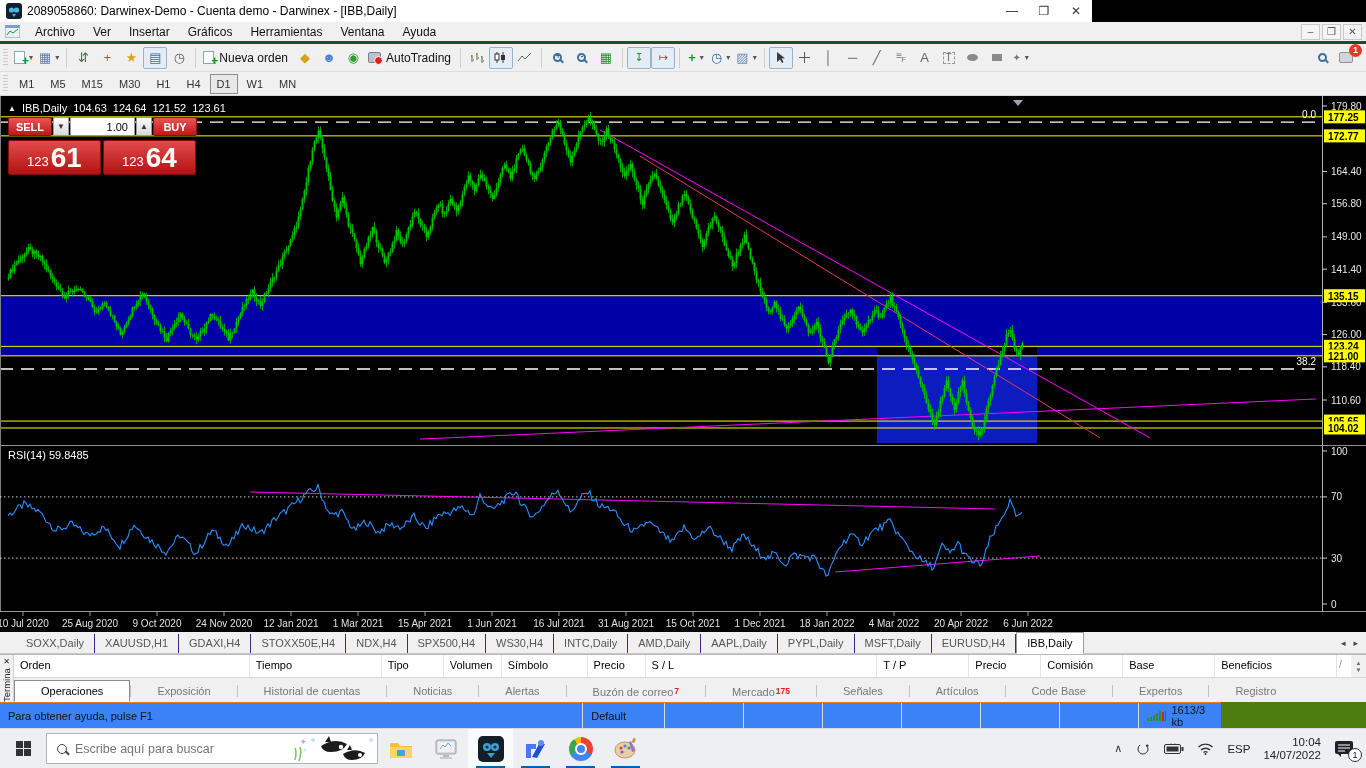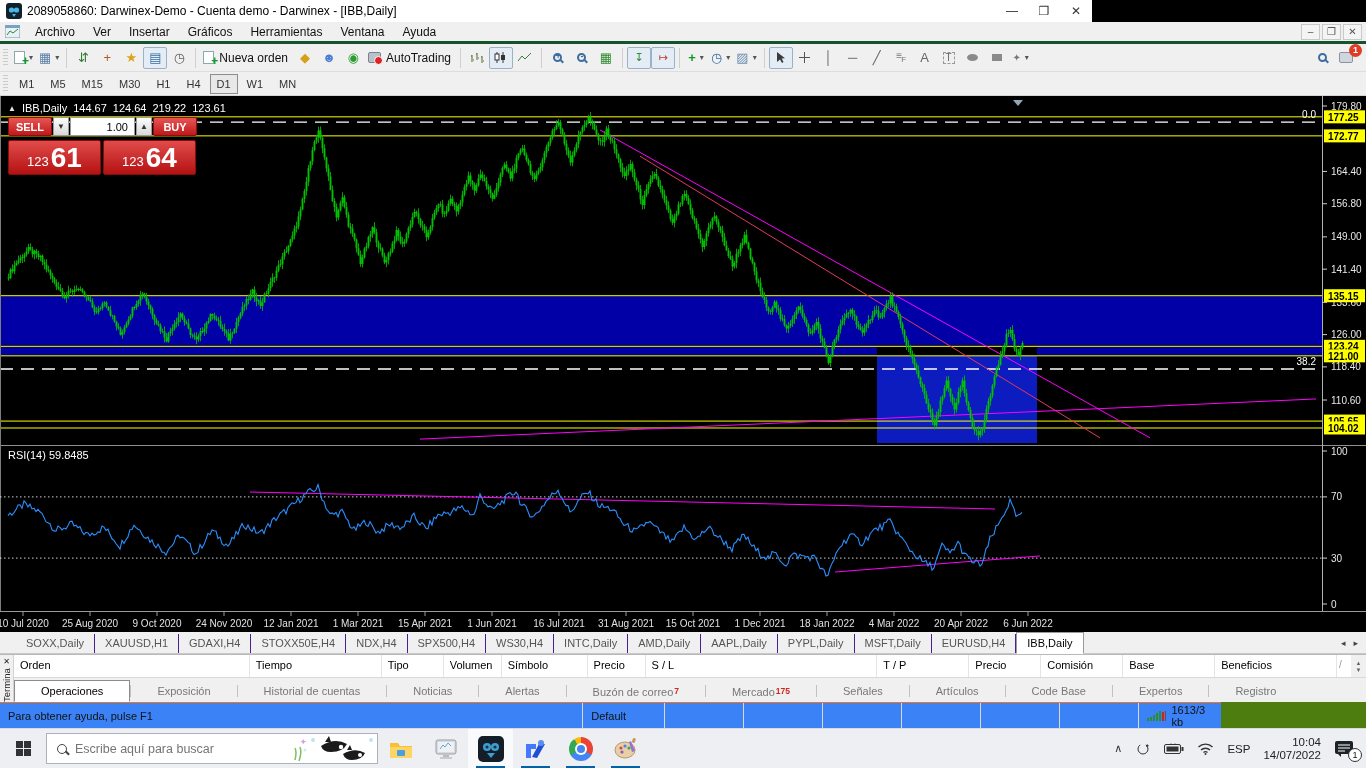--- a/index.html
+++ b/index.html
@@ -409,23 +409,23 @@
         <line x1="894" y1="516" x2="894" y2="520" stroke="#9a9a9a"></line>
         <text x="894" y="531" fill="#e0e0e0" font-size="10" text-anchor="middle" font-family="Liberation Sans, sans-serif">4 Mar 2022</text>
         <line x1="961" y1="516" x2="961" y2="520" stroke="#9a9a9a"></line>
         <text x="961" y="531" fill="#e0e0e0" font-size="10" text-anchor="middle" font-family="Liberation Sans, sans-serif">20 Apr 2022</text>
         <line x1="1028" y1="516" x2="1028" y2="520" stroke="#9a9a9a"></line>
         <text x="1028" y="531" fill="#e0e0e0" font-size="10" text-anchor="middle" font-family="Liberation Sans, sans-serif">6 Jun 2022</text>
       </svg>
     <div class="ohlc">
       <span class="tri">▲</span>
       <span>IBB,Daily</span>
-      <span>144.67</span>
+      <span>104.63</span>
       <span>124.64</span>
-      <span>219.22</span>
+      <span>121.52</span>
       <span>123.61</span>
     </div>
     <div class="ocp">
       <div class="ocp-row1">
         <div class="ocp-btn ocp-sell">SELL</div>
         <div class="stepbtn">▼</div>
         <input class="vol" readonly="" value="1.00" style="">
         <div class="stepbtn">▲</div>
         <div class="ocp-btn ocp-buy">BUY</div>
       </div>

